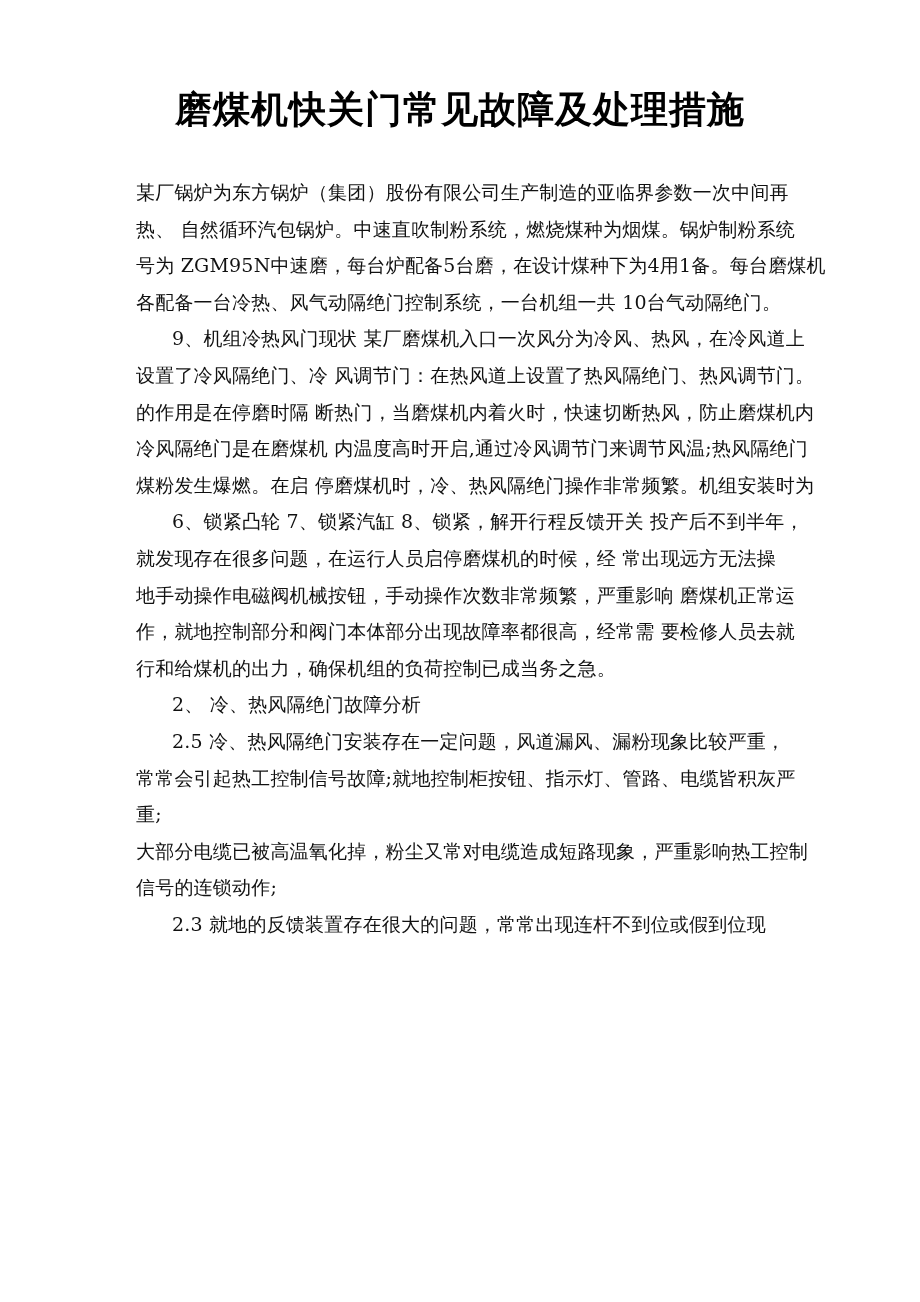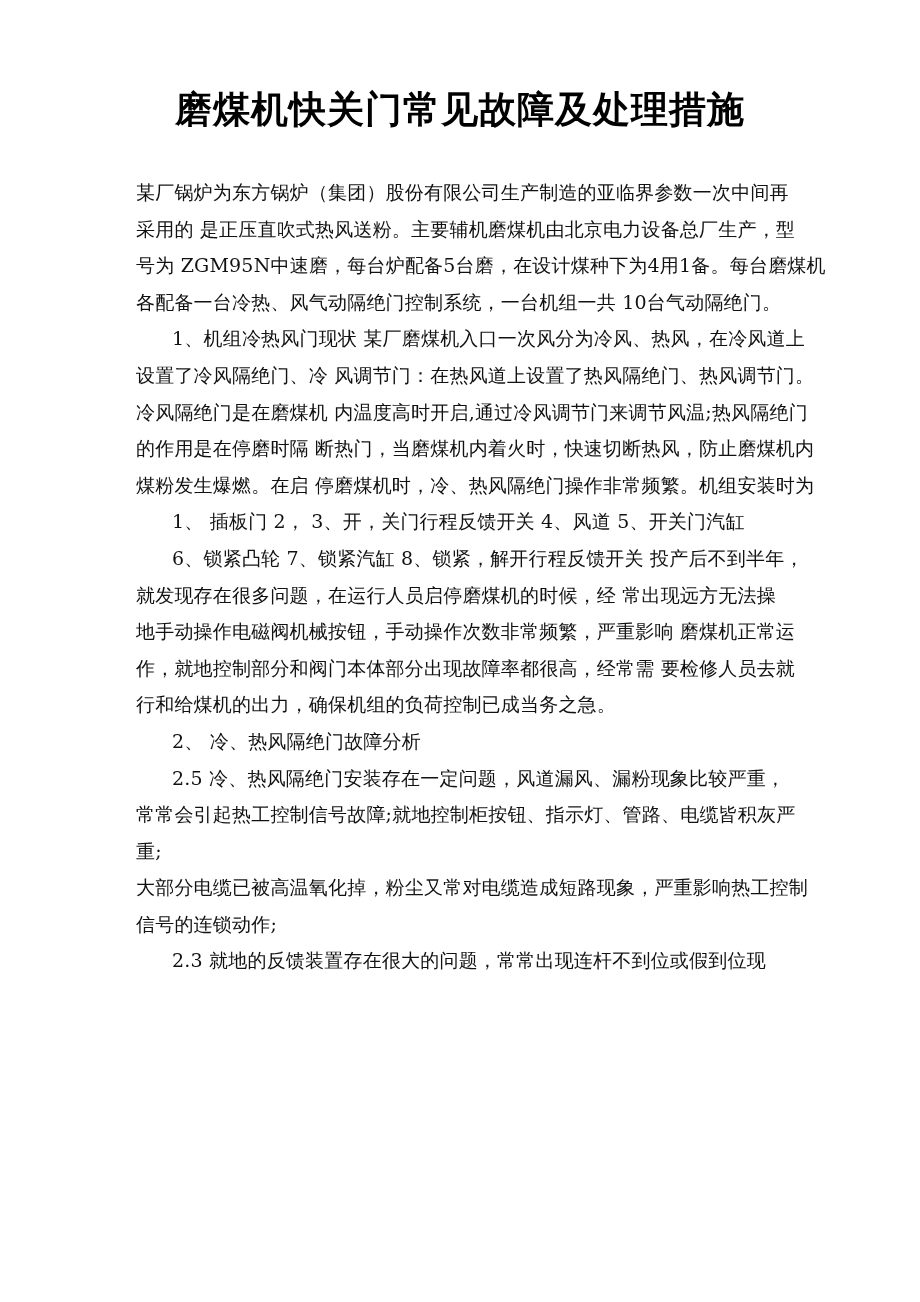--- a/index.html
+++ b/index.html
@@ -52,29 +52,28 @@
       padding-left: 36px;
     }
   </style>
 </head>
 <body>
 
 <div class="page">
   <div class="title">磨煤机快关门常见故障及处理措施</div>
   <div class="body" id="doc-body">
       <div class="line">某厂锅炉为东方锅炉（集团）股份有限公司生产制造的亚临界参数一次中间再</div>
-      <div class="line">采用的 是正压直吹式热风送粉。主要辅机磨煤机由北京电力设备总厂生产，型</div>
+      <div class="line">热、 自然循环汽包锅炉。中速直吹制粉系统，燃烧煤种为烟煤。锅炉制粉系统</div>
       <div class="line">号为 ZGM95N中速磨，每台炉配备5台磨，在设计煤种下为4用1备。每台磨煤机</div>
       <div class="line">各配备一台冷热、风气动隔绝门控制系统，一台机组一共 10台气动隔绝门。</div>
-      <div class="line indent">1、机组冷热风门现状  某厂磨煤机入口一次风分为冷风、热风，在冷风道上</div>
+      <div class="line indent">9、机组冷热风门现状  某厂磨煤机入口一次风分为冷风、热风，在冷风道上</div>
       <div class="line">设置了冷风隔绝门、冷 风调节门：在热风道上设置了热风隔绝门、热风调节门。</div>
+      <div class="line">的作用是在停磨时隔 断热门，当磨煤机内着火时，快速切断热风，防止磨煤机内</div>
       <div class="line">冷风隔绝门是在磨煤机 内温度高时开启,通过冷风调节门来调节风温;热风隔绝门</div>
-      <div class="line">的作用是在停磨时隔 断热门，当磨煤机内着火时，快速切断热风，防止磨煤机内</div>
       <div class="line">煤粉发生爆燃。在启 停磨煤机时，冷、热风隔绝门操作非常频繁。机组安装时为</div>
-      <div class="line indent">1、 插板门 2， 3、开，关门行程反馈开关 4、风道 5、开关门汽缸</div>
       <div class="line indent">6、锁紧凸轮 7、锁紧汽缸 8、锁紧，解开行程反馈开关 投产后不到半年，</div>
       <div class="line">就发现存在很多问题，在运行人员启停磨煤机的时候，经 常出现远方无法操</div>
       <div class="line">地手动操作电磁阀机械按钮，手动操作次数非常频繁，严重影响 磨煤机正常运</div>
       <div class="line">作，就地控制部分和阀门本体部分出现故障率都很高，经常需 要检修人员去就</div>
       <div class="line">行和给煤机的出力，确保机组的负荷控制已成当务之急。</div>
       <div class="line indent">2、 冷、热风隔绝门故障分析</div>
       <div class="line indent">2.5  冷、热风隔绝门安装存在一定问题，风道漏风、漏粉现象比较严重，</div>
       <div class="line">常常会引起热工控制信号故障;就地控制柜按钮、指示灯、管路、电缆皆积灰严</div>
       <div class="line">重;</div>
       <div class="line">大部分电缆已被高温氧化掉，粉尘又常对电缆造成短路现象，严重影响热工控制</div>

